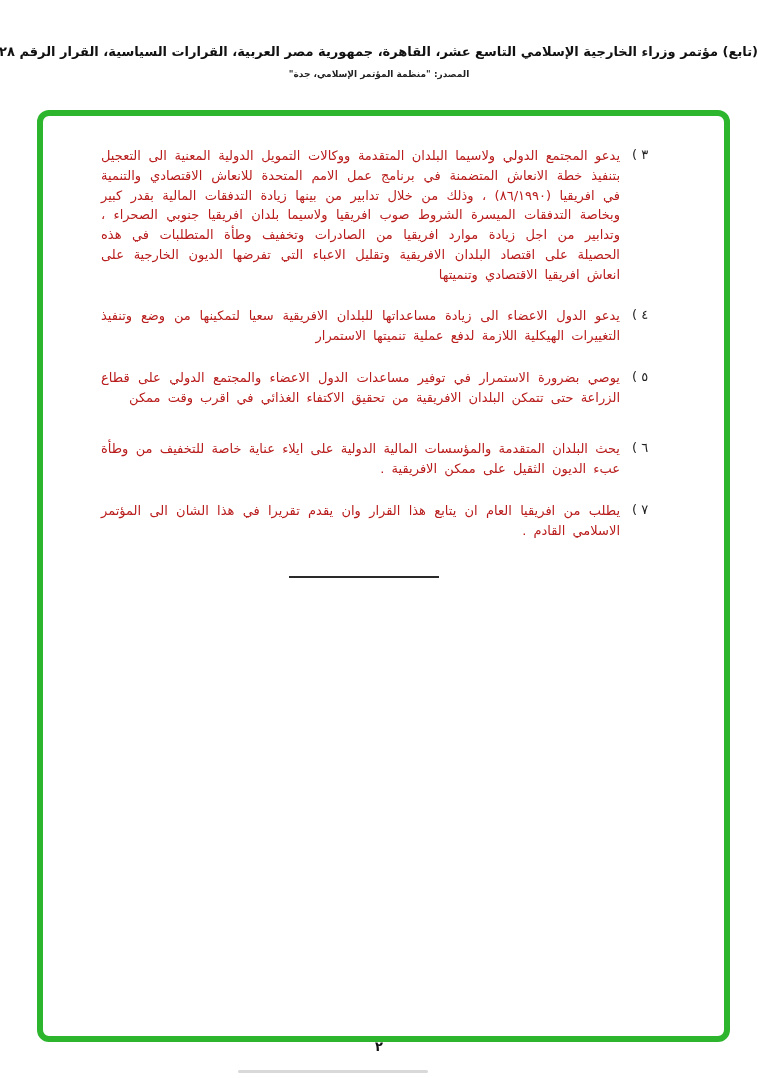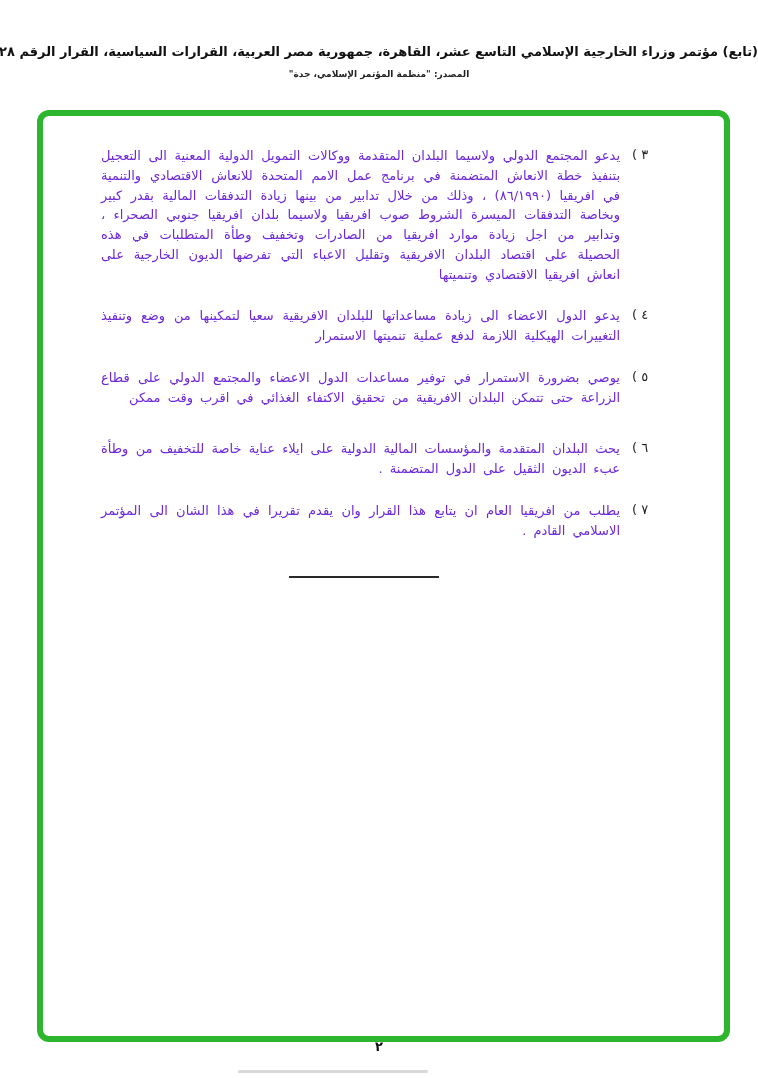--- a/index.html
+++ b/index.html
@@ -51,21 +51,21 @@
     font-weight:500;
     white-space:nowrap;
     padding-top:1px;
   }
   .para-text{
     flex:1;
     font-size:13px;
     line-height:1.52;
     text-align:justify;
     word-spacing:3px;
-    color:#6d28d9;
+    color:#b91c1c;
   }
   .divider{
     width:150px;
     border-top:2px solid #2a2a2a;
     margin:36px auto 0 auto;
     transform:translateX(-18px);
   }
   .page-number{
     position:absolute;
     left:0;right:0;
@@ -106,21 +106,21 @@
         <span class="para-text">يدعو الدول الاعضاء الى زيادة مساعداتها للبلدان الافريقية سعيا لتمكينها من وضع وتنفيذ التغييرات الهيكلية اللازمة لدفع عملية تنميتها الاستمرار</span>
       </div>
 
       <div class="para">
         <span class="bullet">( ٥</span>
         <span class="para-text">يوصي بضرورة الاستمرار في توفير مساعدات الدول الاعضاء والمجتمع الدولي على قطاع الزراعة حتى تتمكن البلدان الافريقية من تحقيق الاكتفاء الغذائي في اقرب وقت ممكن</span>
       </div>
 
       <div class="para extra-gap">
         <span class="bullet">( ٦</span>
-        <span class="para-text">يحث البلدان المتقدمة والمؤسسات المالية الدولية على ايلاء عناية خاصة للتخفيف من وطأة عبء الديون الثقيل على الدول المتضمنة .</span>
+        <span class="para-text">يحث البلدان المتقدمة والمؤسسات المالية الدولية على ايلاء عناية خاصة للتخفيف من وطأة عبء الديون الثقيل على ممكن الافريقية .</span>
       </div>
 
       <div class="para">
         <span class="bullet">( ٧</span>
         <span class="para-text">يطلب من افريقيا العام ان يتابع هذا القرار وان يقدم تقريرا في هذا الشان الى المؤتمر الاسلامي القادم .</span>
       </div>
 
       <div class="divider"></div>
 
     </div>

